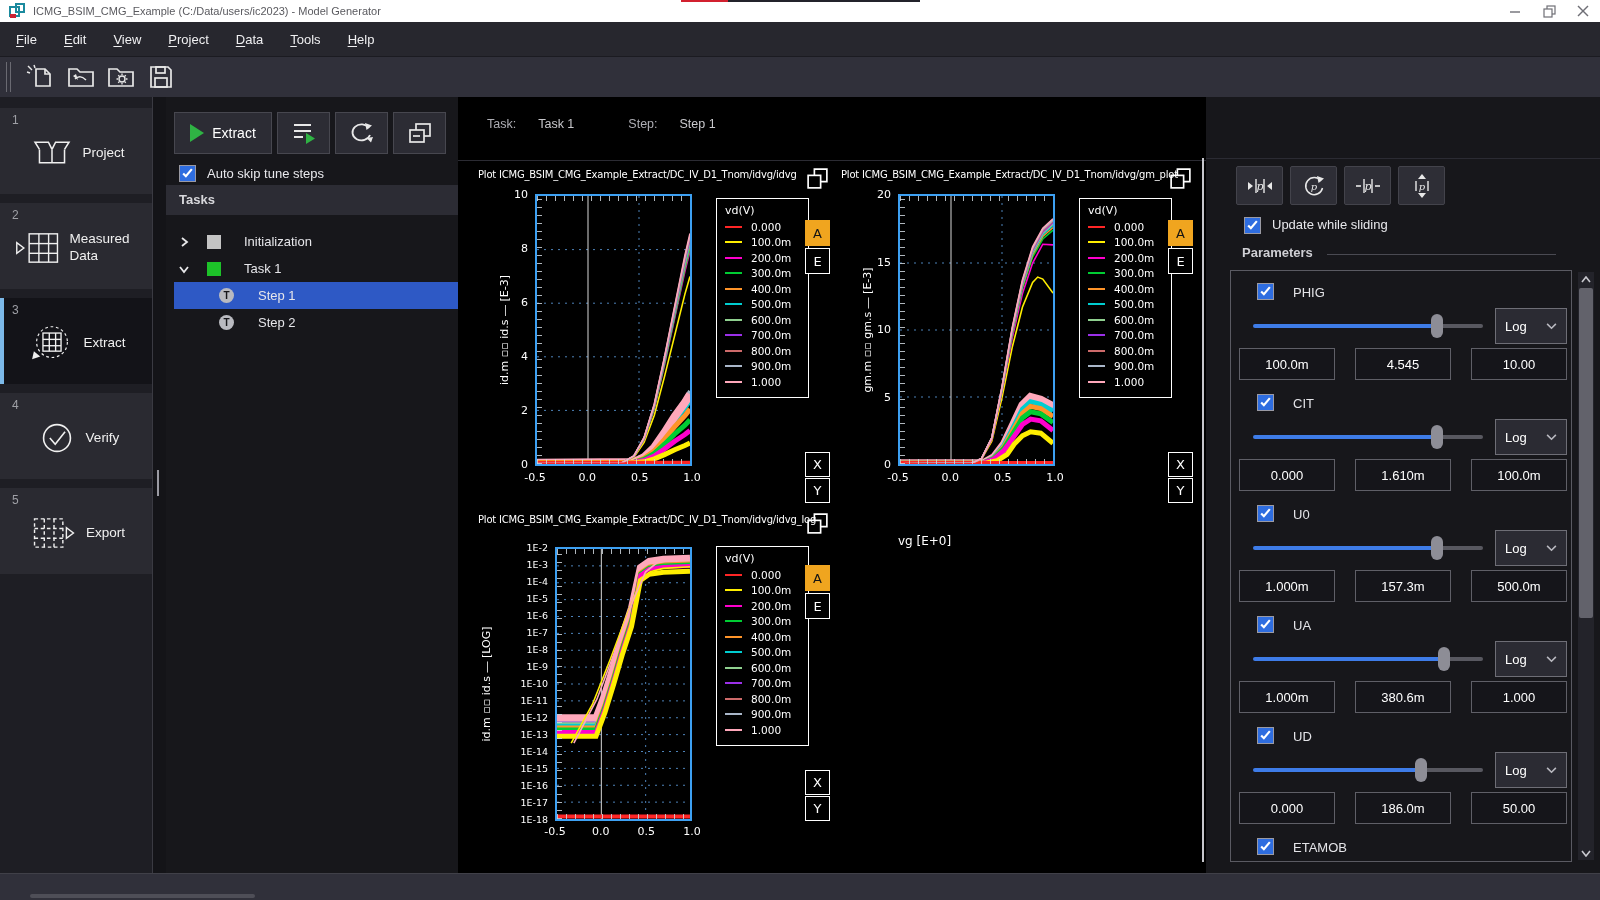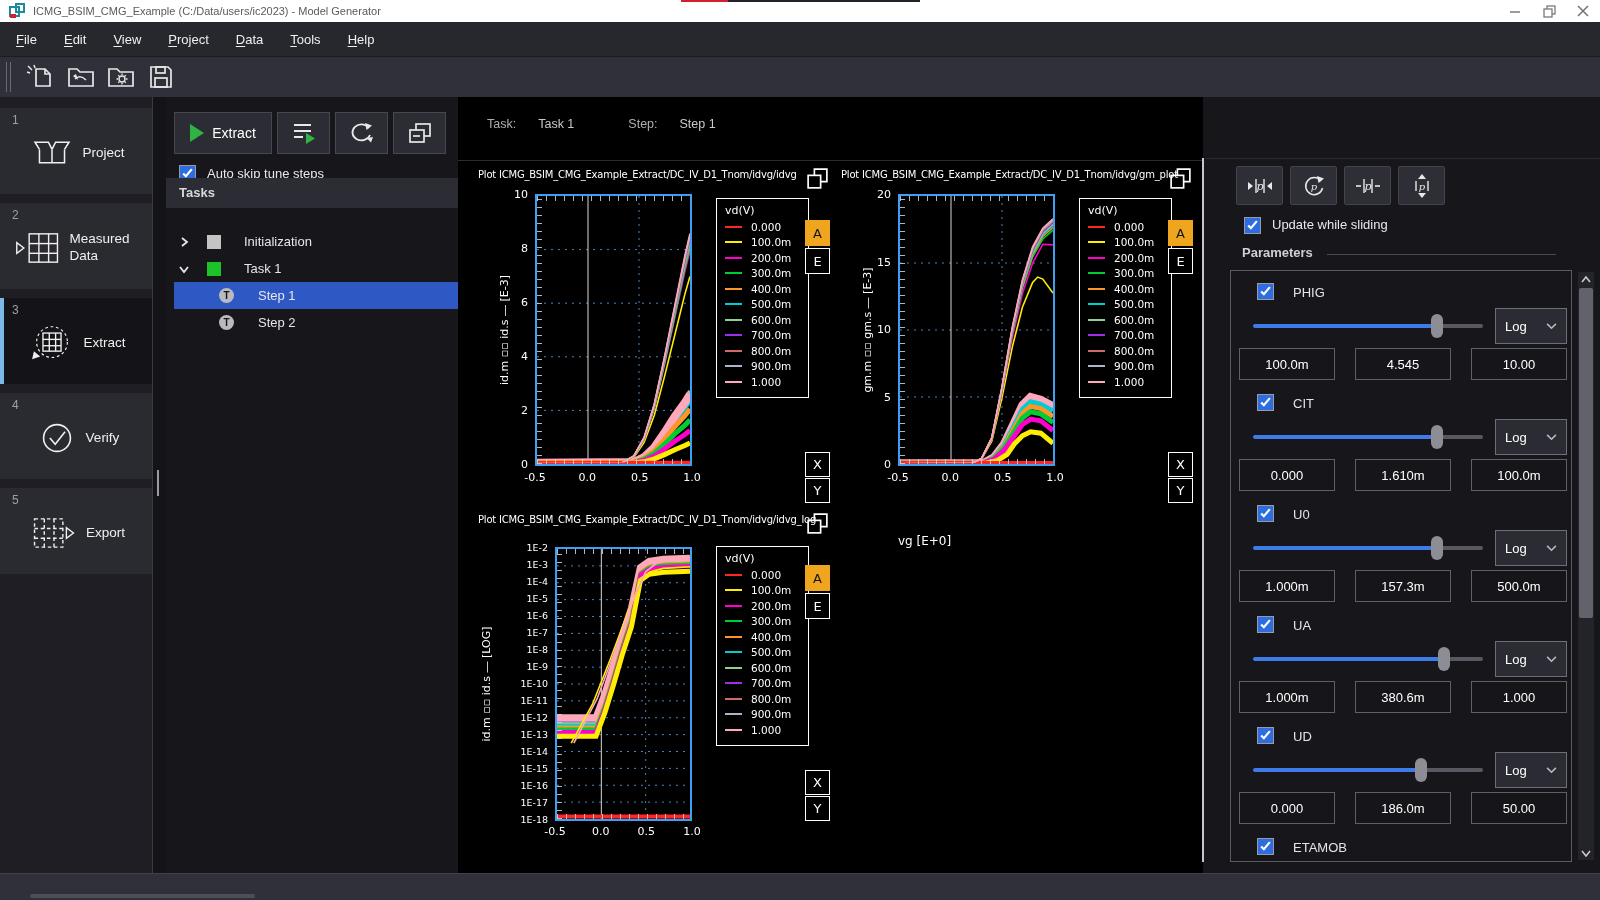--- a/index.html
+++ b/index.html
@@ -36,32 +36,32 @@
   .taskpanel{position:absolute;left:166px;top:97px;width:292px;height:776px;background:#17171b;}
   .btnrow{position:absolute;left:8px;top:15px;display:flex;gap:5px;}
   .btn{height:42px;background:#2c2c34;border:1px solid #47474f;box-sizing:border-box;display:flex;align-items:center;justify-content:center;color:#fff;}
   .extract-btn{width:98px;gap:8px;font-size:14px;}
   .tri-green{width:0;height:0;border-top:9px solid transparent;border-bottom:9px solid transparent;border-left:14px solid #2fb344;}
   .icon-btn{width:53px;}
   .skiprow{position:absolute;left:13px;top:68px;display:flex;align-items:center;gap:11px;}
   .cb{width:17px;height:17px;background:#2e6de0;border:1px solid #9a9aa4;box-sizing:border-box;display:inline-flex;align-items:center;justify-content:center;flex:none;}
   .cb svg{width:13px;height:13px;overflow:visible;}
   .cblabel{font-size:13px;color:#e8e8ec;}
-  .tasks-header{position:absolute;left:0;top:81px;width:100%;height:30px;background:#2c2c34;color:#d8d8dc;font-size:13px;font-weight:bold;line-height:30px;padding-left:13px;box-sizing:border-box;}
+  .tasks-header{position:absolute;left:0;top:88px;width:100%;height:30px;background:#2c2c34;color:#d8d8dc;font-size:13px;font-weight:bold;line-height:30px;padding-left:13px;box-sizing:border-box;}
   .tree{position:absolute;left:0;top:131px;width:100%;}
   .trow{height:27px;display:flex;align-items:center;font-size:13px;color:#e6e6ea;padding-left:12px;box-sizing:border-box;}
   .trow.sel{background:#2e59c5;margin-left:8px;padding-left:4px;}
   .chev{width:12px;height:12px;flex:none;}
   .sq{width:14px;height:14px;margin-left:17px;flex:none;}
   .tlabel{margin-left:23px;}
   .tspacer{width:41px;flex:none;}
   .tbadge{width:15px;height:15px;border-radius:50%;background:#b9bac0;color:#17171b;font-size:10px;font-weight:bold;display:flex;align-items:center;justify-content:center;flex:none;}
   .trow .tbadge + .tlabel{margin-left:24px;}
   
-  .plotarea{position:absolute;left:458px;top:97px;width:745px;height:776px;background:#000;}
+  .plotarea{position:absolute;left:458px;top:97px;width:745px;height:776px;background:#000;padding-left:28px;}
   .pa-header{position:absolute;left:29px;top:20px;display:flex;gap:22px;font-size:12.5px;color:#c8c8cc;}
   .pa-header .lbl{color:#aeaeb4;}
   .plots-region{position:absolute;left:0;top:63px;right:0;bottom:0;border-top:1px solid #2b2b33;background:#000;}
   .plot-panel{position:absolute;background:#000;color:#fff;font-family:"DejaVu Sans",sans-serif;}
   #panel0{left:14px;top:3px;width:330px;height:341px;}
   #side0{left:345px;top:3px;width:30px;height:341px;}
   #panel1{left:377px;top:3px;width:330px;height:341px;}
   #side1{left:708px;top:3px;width:30px;height:341px;}
   #panel2{left:14px;top:348px;width:330px;height:350px;}
   #side2{left:345px;top:348px;width:30px;height:350px;}

